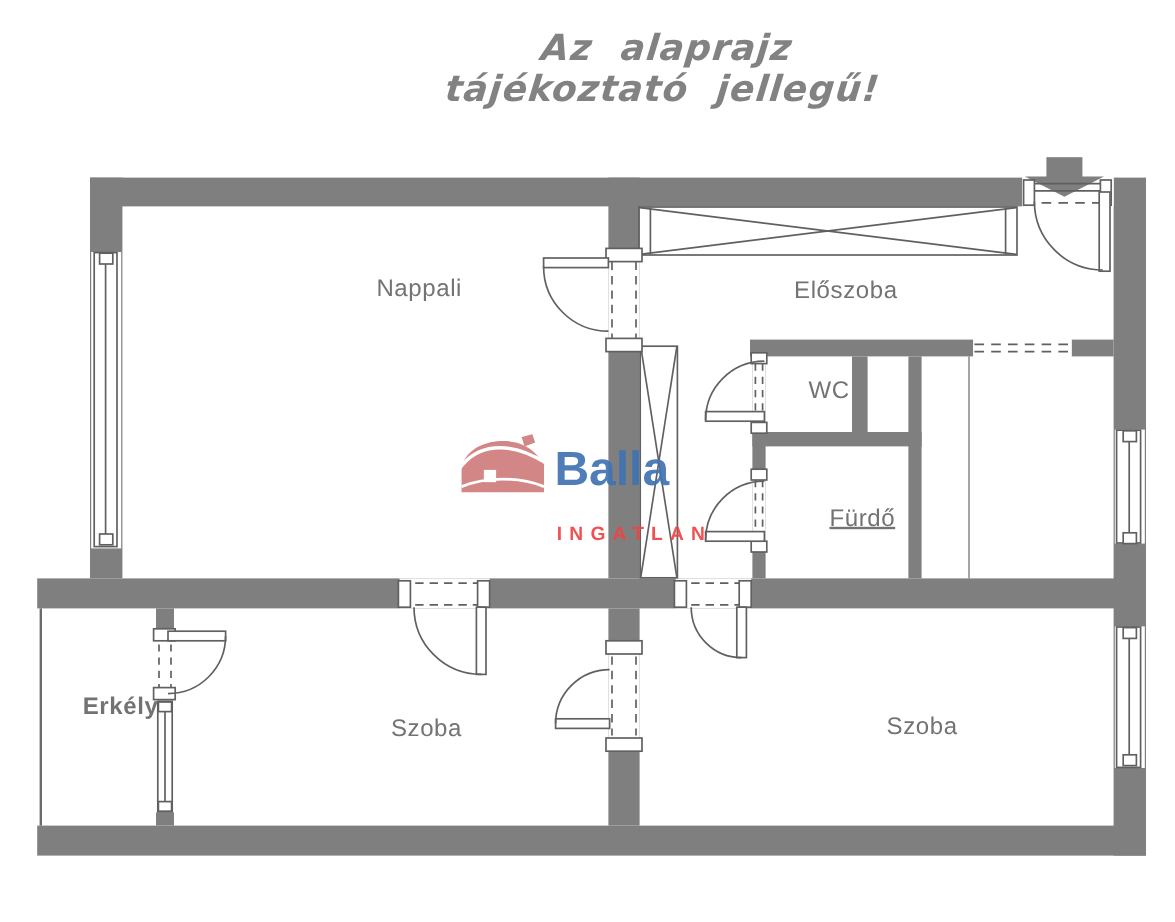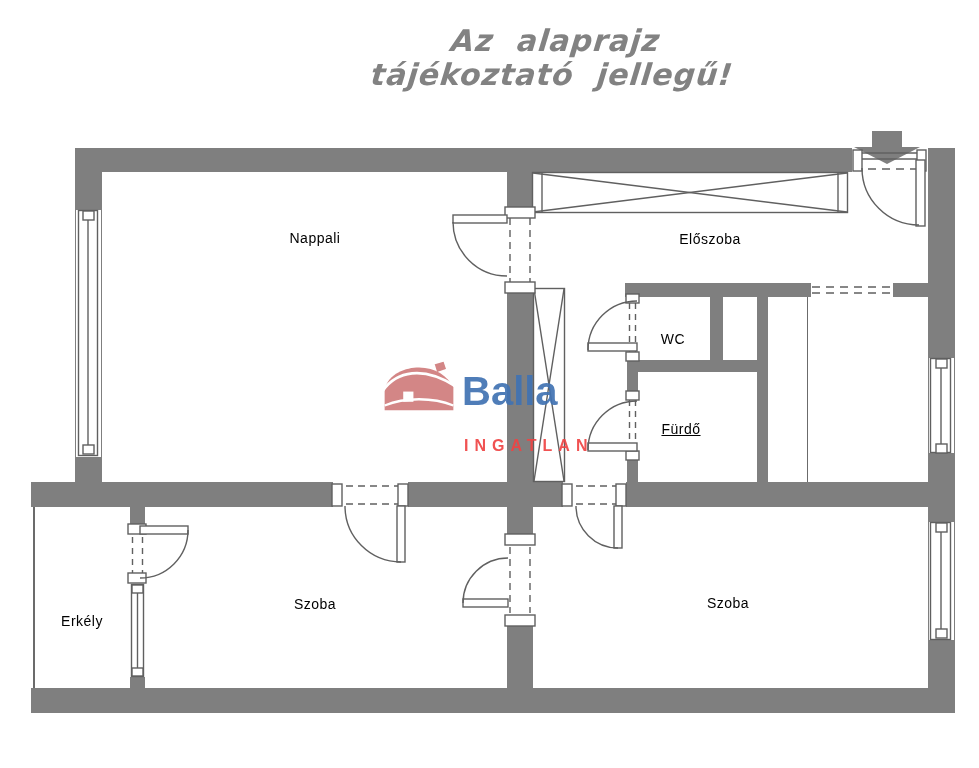--- a/index.html
+++ b/index.html
@@ -2,22 +2,22 @@
 <html><head>
 <meta charset="utf-8">
 <style>
   html,body{margin:0;padding:0;}
   body{width:979px;height:768px;position:relative;background:#ffffff;overflow:hidden;
        font-family:"Liberation Sans",sans-serif;}
   .plan{position:absolute;inset:0;}
   .wall{position:absolute;background:#7f7f7f;}
   .cut{position:absolute;background:#ffffff;}
   .thinline{position:absolute;background:#6b6b6b;}
-  .label{position:absolute;color:#000000;font-size:14px;letter-spacing:.5px;
-         text-align:center;white-space:nowrap;}
+  .label{position:absolute;color:#737373;font-size:20px;letter-spacing:.5px;
+         text-align:right;white-space:nowrap;}
   .disclaimer{position:absolute;left:334px;top:24px;width:440px;text-align:center;
               color:#828282;font-family:"DejaVu Sans",sans-serif;font-style:italic;
               font-weight:bold;font-size:30px;line-height:34px;letter-spacing:1px;
               word-spacing:12px;transform:skewX(-6deg);}
   svg.overlay{position:absolute;left:0;top:0;pointer-events:none;}
   
   .logo{position:absolute;left:380px;top:356px;width:230px;height:62px;opacity:.92;}
   .logo-house{position:absolute;left:0;top:4px;width:78px;height:52px;}
   .logo-brand{position:absolute;left:82px;top:-1px;font-weight:bold;font-size:40px;
               line-height:40px;color:#4173b3;letter-spacing:0px;margin-top:16px;}
@@ -185,26 +185,26 @@
     </g>
     <g>
       <rect x="131.5" y="584.5" width="12" height="92"></rect>
       <line x1="137.5" y1="592" x2="137.5" y2="668"></line>
       <rect x="132" y="585" width="11" height="8" fill="#fff"></rect>
       <rect x="132" y="668" width="11" height="8" fill="#fff"></rect>
     </g>
   </svg>
 
   <div class="label" style="left:245px;top:230px;width:140px;">Nappali</div>
-  <div class="label" style="left:640px;top:231px;width:140px;">Előszoba</div>
-  <div class="label" style="left:638px;top:331px;width:70px;">WC</div>
+  <div class="label" style="left:608px;top:231px;width:140px;">Előszoba</div>
+  <div class="label" style="left:638px;top:315px;width:70px;">WC</div>
   <div class="label" style="left:616px;top:421px;width:130px;text-decoration:underline;">Fürdő</div>
   <div class="label" style="left:245px;top:596px;width:140px;">Szoba</div>
   <div class="label" style="left:658px;top:595px;width:140px;">Szoba</div>
-  <div class="label" style="left:32px;top:613px;width:100px;">Erkély</div>
+  <div class="label" style="left:32px;top:578px;width:100px;font-weight:bold;">Erkély</div>
 
   <div class="logo">
     <svg class="logo-house" viewBox="0 0 80 56">
       <polygon points="56,4 67,1 70,10 59,14" fill="#d07c7c" stroke="#ffffff" stroke-width="1.5"></polygon>
       <path d="M3,54 L3,32 C7,14 26,8 40,8 C58,8 70,17 77,29 L77,54 Z" fill="#d07c7c"></path>
       <path d="M1,33 C16,12 44,6 79,28" stroke="#ffffff" stroke-width="3" fill="none"></path>
       <path d="M3,49 C25,40 55,40 77,49" stroke="#ffffff" stroke-width="2.5" fill="none"></path>
       <rect x="23" y="34" width="11" height="11" fill="#ffffff"></rect>
     </svg>
     <div class="logo-brand">Balla</div>

